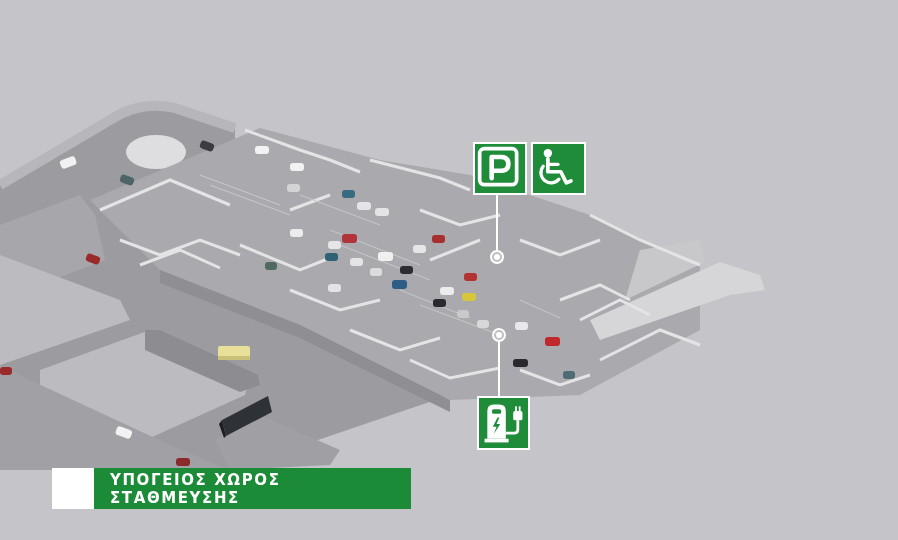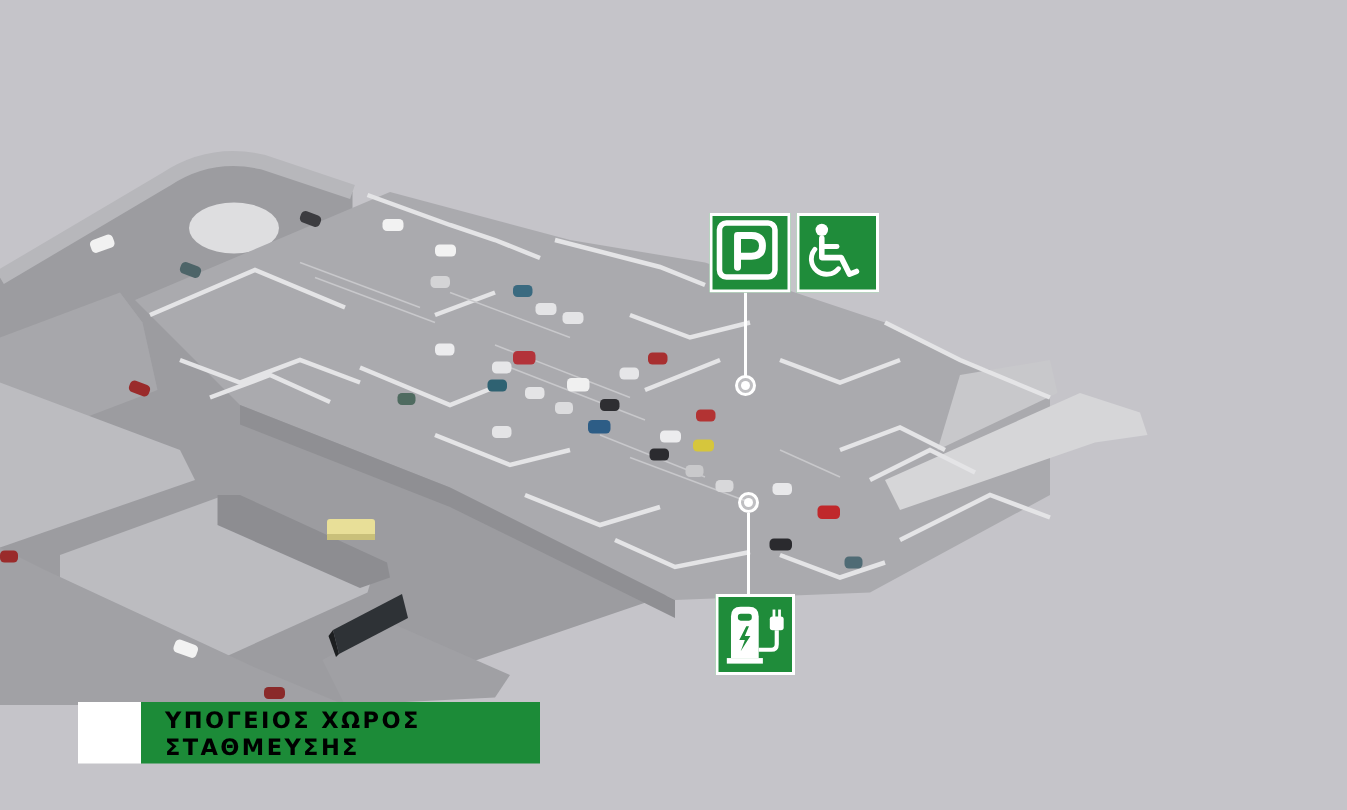--- a/index.html
+++ b/index.html
@@ -12,21 +12,21 @@
   #sign-ev { left:477px; top:396px; width:53px; height:54px; }
   .marker { position:absolute; width:14px; height:14px; border-radius:50%; border:2px solid #ffffff; box-sizing:border-box; background:rgba(255,255,255,0.25); }
   .marker::after { content:""; position:absolute; left:2px; top:2px; width:6px; height:6px; border-radius:50%; background:#ffffff; }
   #marker-top { left:490px; top:250px; }
   #marker-bottom { left:492px; top:328px; }
   .line { position:absolute; width:2px; background:#ffffff; }
   #line-top { left:496px; top:195px; height:56px; }
   #line-bottom { left:498px; top:342px; height:55px; }
   #caption { position:absolute; left:52px; top:468px; height:41px; display:flex; }
   #caption-white { width:42px; height:41px; background:#ffffff; }
-  #caption-green { height:41px; background:#1c8b38; color:#000000; display:flex; align-items:center; padding:0 14px 0 16px; font-family:"DejaVu Sans", sans-serif; font-weight:bold; font-size:15px; letter-spacing:1.6px; width:266px; box-sizing:border-box; justify-content:center; }
+  #caption-green { height:41px; background:#1c8b38; color:#ffffff; display:flex; align-items:center; padding:0 14px 0 16px; font-family:"DejaVu Sans", sans-serif; font-weight:bold; font-size:15px; letter-spacing:1.6px; width:317px; box-sizing:border-box; justify-content:center; }
 </style>
 </head>
 <body>
 
 <svg id="scene" viewBox="0 0 898 540" xmlns="http://www.w3.org/2000/svg">
 
   <g>
     <path d="M0,185 L110,120 Q140,100 175,108 L235,128 L235,260 L450,340 L450,395 L230,470 L150,470 L0,400 Z" fill="#9c9ca0"></path>
     <path d="M0,185 L110,120 Q140,100 175,108 L235,128" fill="none" stroke="#b7b7bb" stroke-width="10"></path>
 

